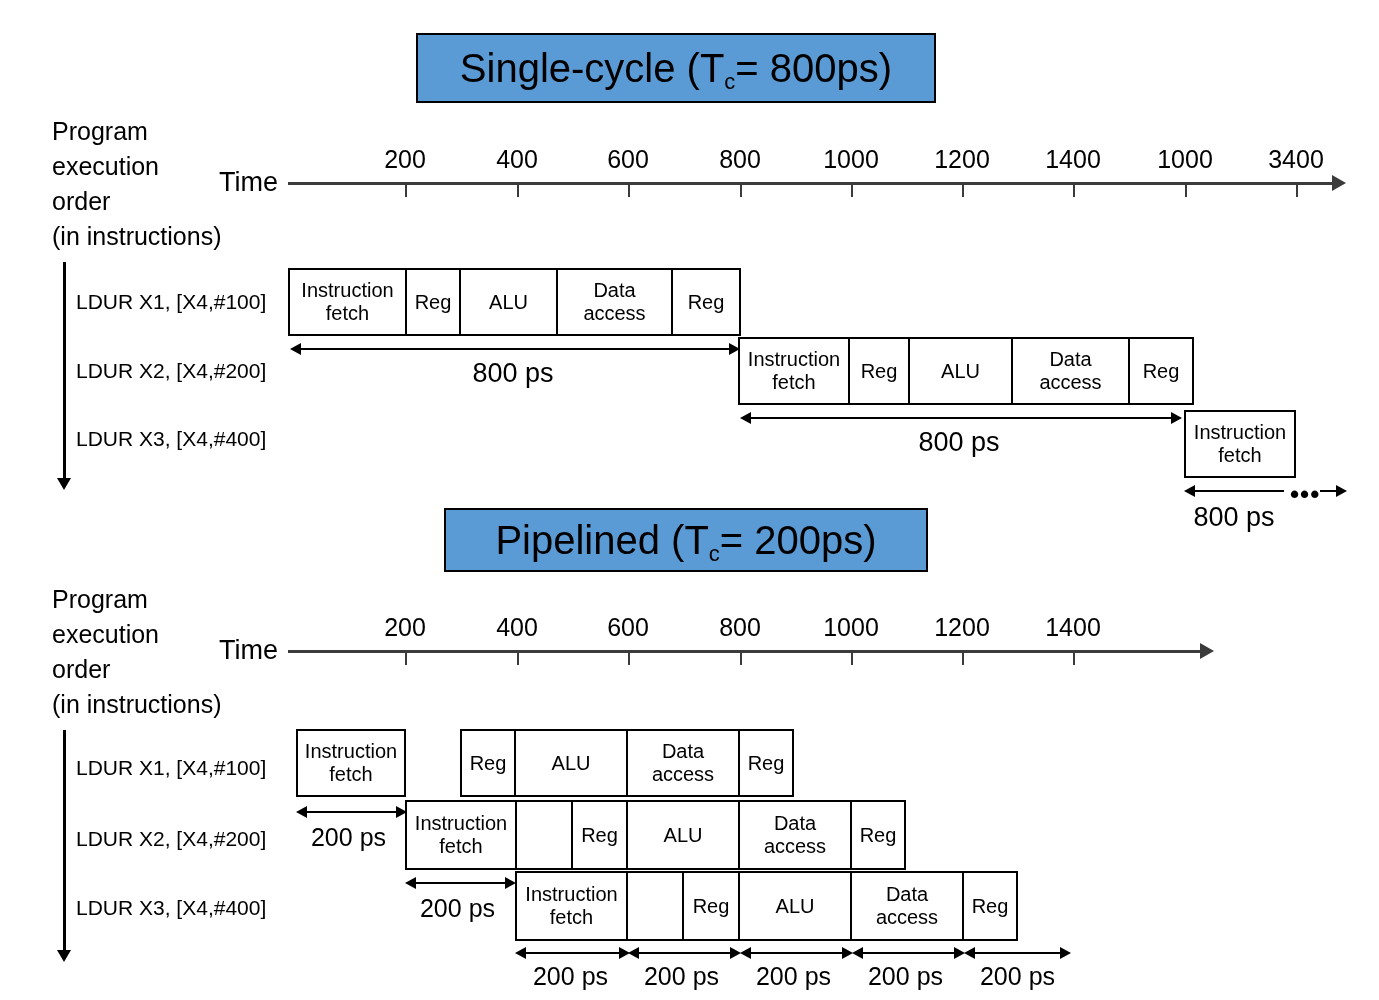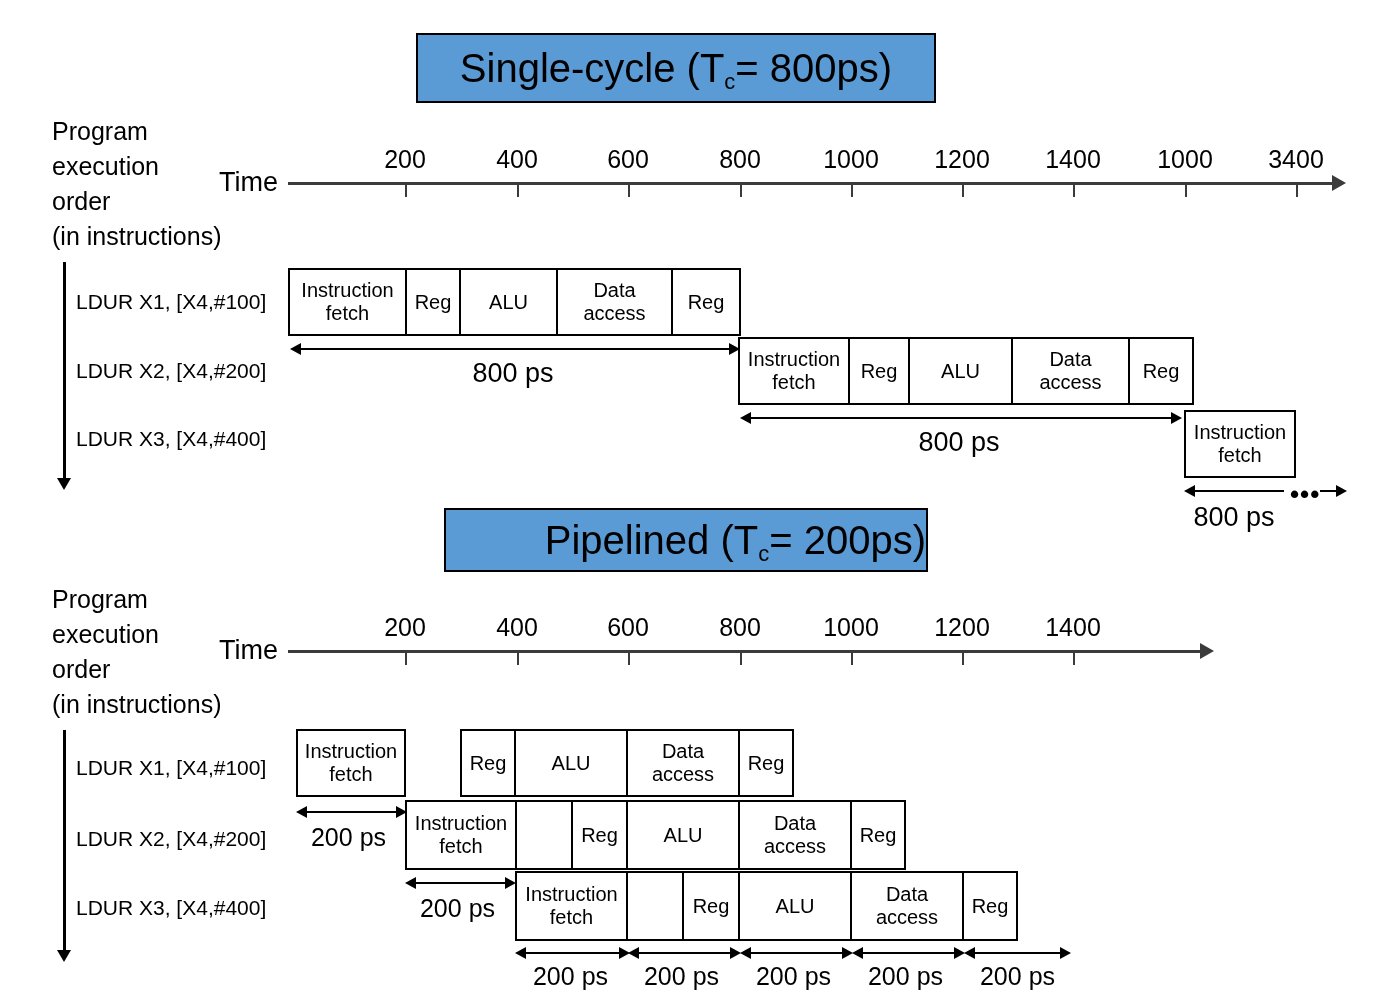--- a/index.html
+++ b/index.html
@@ -158,21 +158,21 @@
   <span>Instruction<br>fetch</span>
 </div>
 
 <div class="marrow" style="left:1186px;top:490px;width:98px;"></div>
 <div class="mhead-l" style="left:1184px;top:485px;"></div>
 <div class="dots" style="left:1290px;top:481px;">•••</div>
 <div class="marrow" style="left:1320px;top:490px;width:18px;"></div>
 <div class="mhead-r" style="left:1336px;top:485px;"></div>
 <div class="mlabel" style="left:1184px;top:502px;width:100px;">800 ps</div>
 
-<div class="banner" style="left:444px;top:508px;width:484px;height:64px;justify-content:flex-end;">
+<div class="banner" style="left:444px;top:508px;width:484px;height:64px;">
   <span>
     <span>Pipelined (T</span><sub>c</sub><span>= 200ps)</span>
   </span>
 </div>
 
 <div class="sidehead" style="left:52px;top:582px;">
   <div>Program</div>
   <div>execution</div>
   <div>order</div>
   <div>(in instructions)</div>

